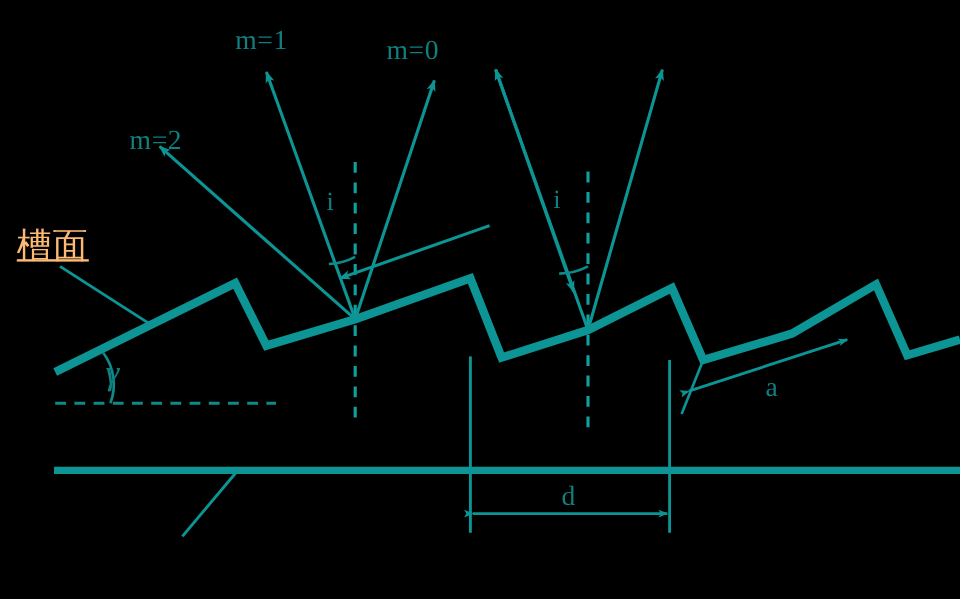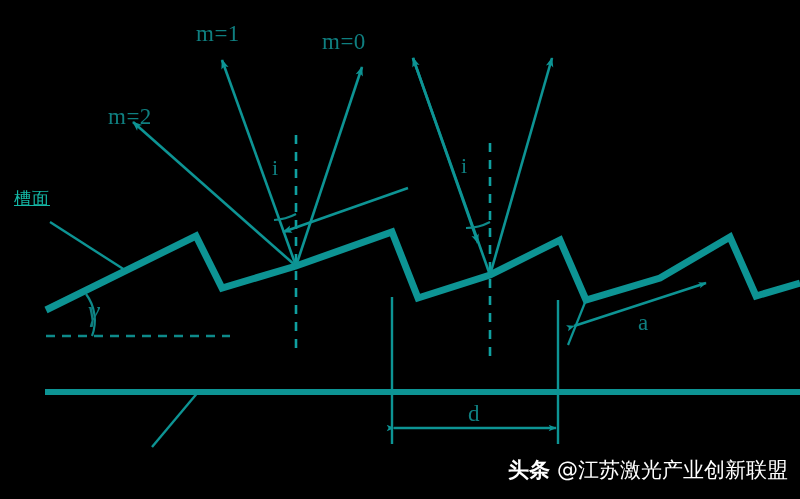--- a/index.html
+++ b/index.html
@@ -43,23 +43,23 @@
     font-size: 22px;
   }
   .lbl-gamma {
     font-size: 29px;
     font-style: italic;
   }
   .lbl-dim {
     font-size: 23px;
   }
   .lbl-cn {
-    font-size: 17px;
+    font-size: 29px;
     font-family: "DejaVu Sans", sans-serif;
-    color: #14b8a6;
+    color: #fdba74;
     letter-spacing: 1px;
     text-decoration: underline;
   }
   #watermark {
     position: absolute;
     left: 508px;
     top: 460px;
     font-family: "DejaVu Sans", sans-serif;
     font-size: 21px;
     color: #ffffff;
@@ -179,17 +179,14 @@
 
   <div class="lbl lbl-gamma" style="left:88px; top:297px;">γ</div>
 
   <div class="lbl lbl-dim" style="left:638px; top:311px;">a</div>
 
   <div class="lbl lbl-dim" style="left:468px; top:402px;">d</div>
 
   <div class="lbl lbl-cn" style="left:14px; top:190px;">槽面</div>
 
 
-  <div id="watermark">
-    <span class="wm-brand">头条</span><span style="display:inline-block;width:7px;"></span><span class="wm-name">@江苏激光产业创新联盟</span>
-  </div>
 
 </div>
 
 </body></html>

